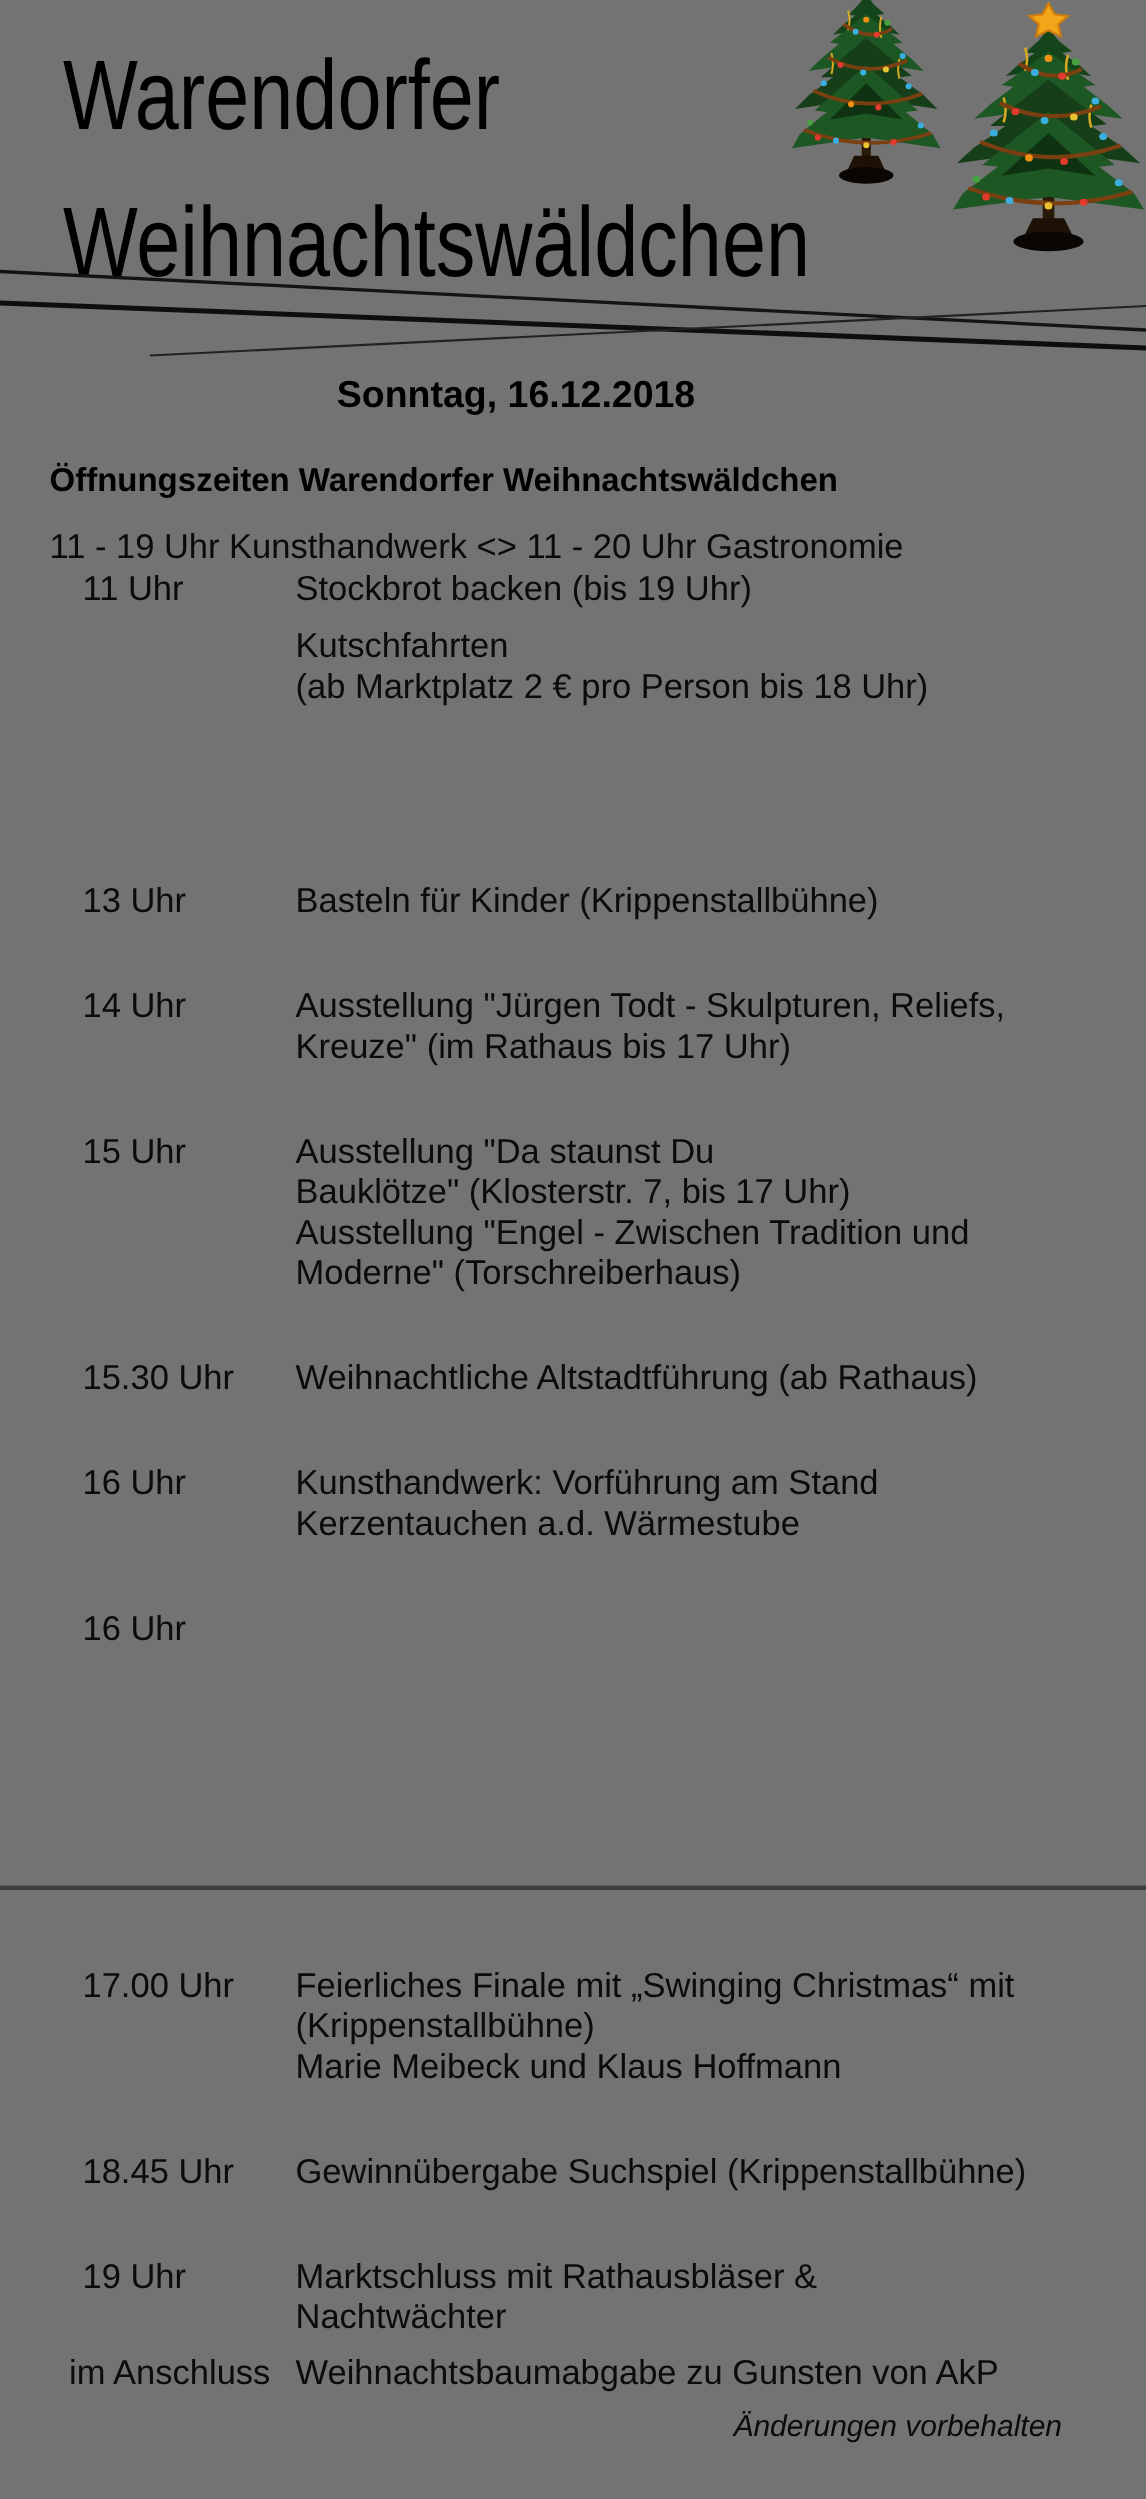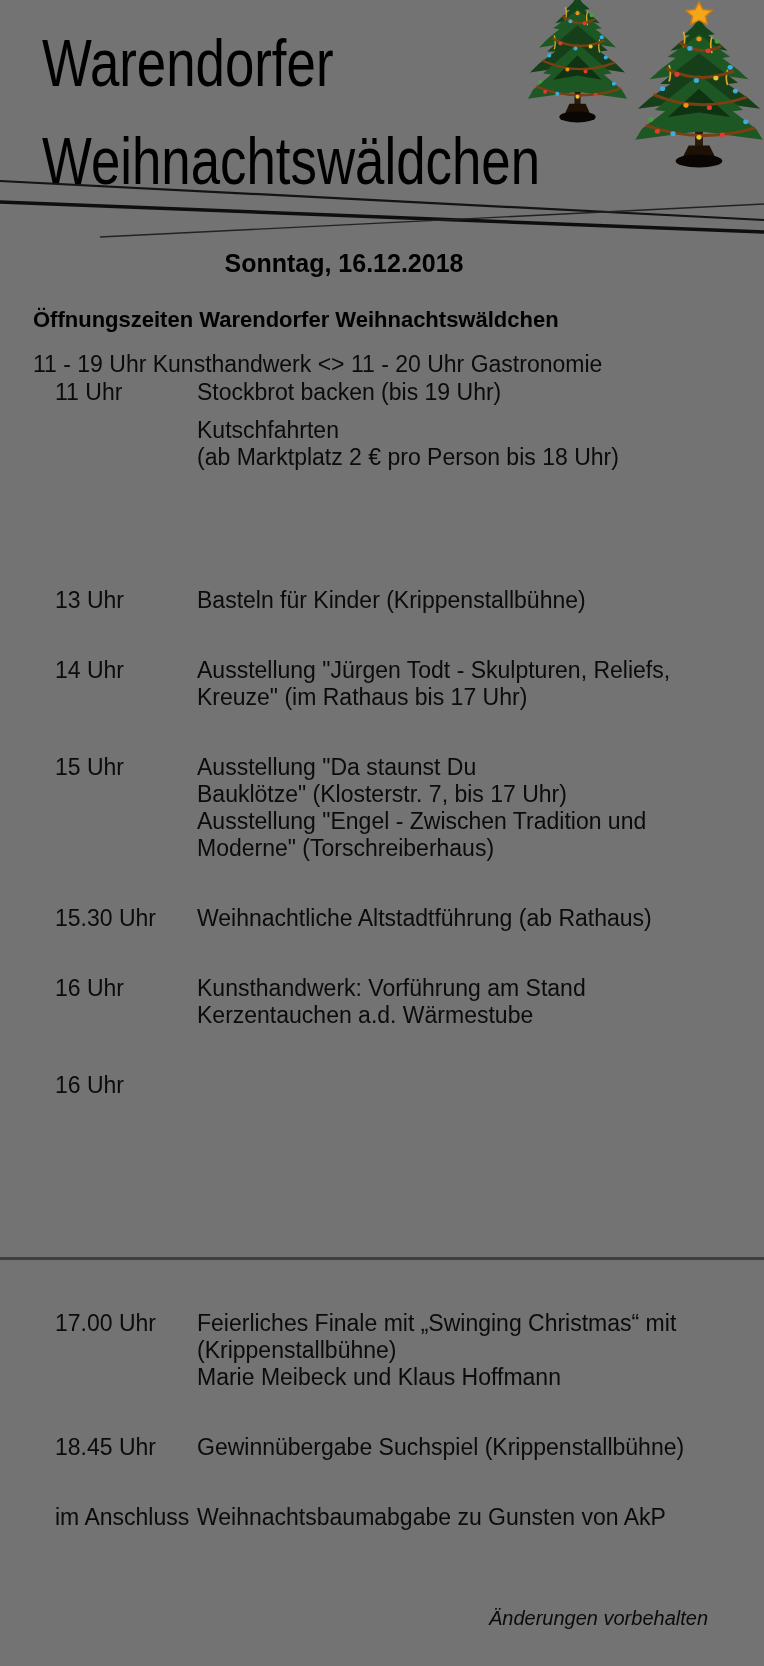--- a/index.html
+++ b/index.html
@@ -201,20 +201,29 @@
       </div>
       <div class="row">
         <div class="time">18.45 Uhr</div>
         <div class="desc">
           <div class="para">
             <div class="line">Gewinnübergabe Suchspiel (Krippenstallbühne)</div>
           </div>
         </div>
       </div>
       <div class="row">
+        <div class="time">19 Uhr</div>
+        <div class="desc">
+          <div class="para">
+            <div class="line">Marktschluss mit Rathausbläser &amp;</div>
+            <div class="line">Nachtwächter</div>
+          </div>
+        </div>
+      </div>
+      <div class="row">
         <div class="time">im Anschluss</div>
         <div class="desc">
           <div class="para">
             <div class="line">Weihnachtsbaumabgabe zu Gunsten von AkP</div>
           </div>
         </div>
       </div>
     </div>
 
   <div class="footer-note">Änderungen vorbehalten</div>

